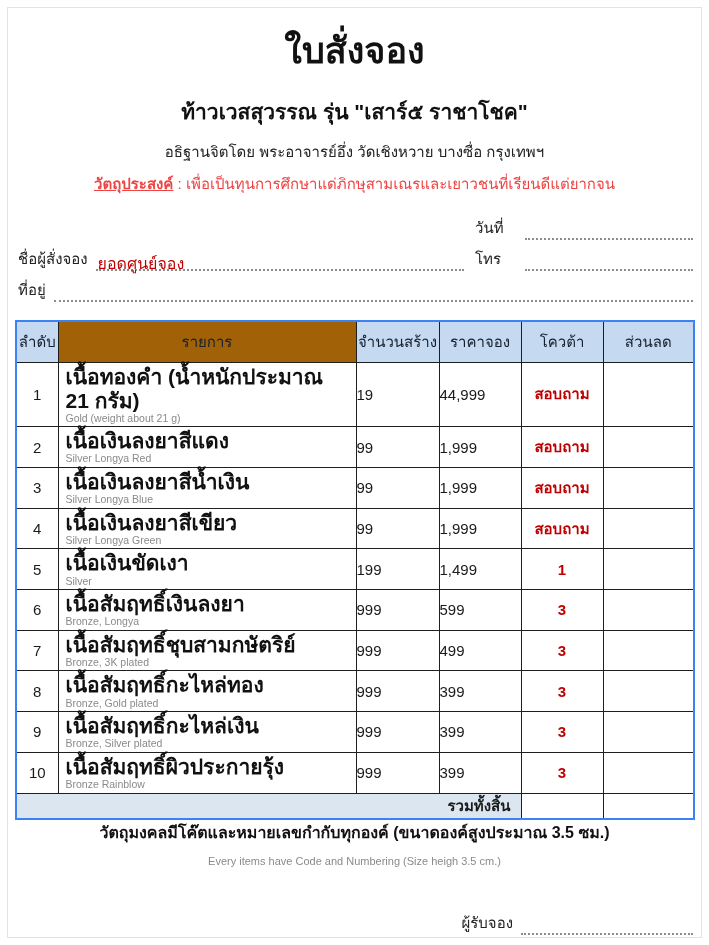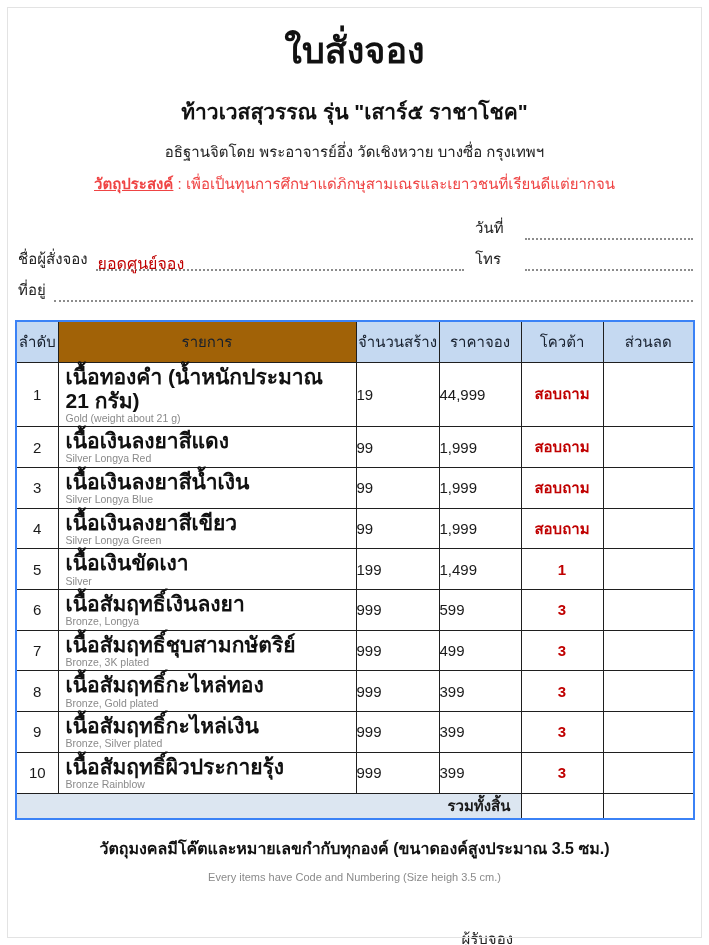--- a/index.html
+++ b/index.html
@@ -111,21 +111,20 @@
   tr.total-row { height: 26px; }
   td.total-label {
     text-align: right;
     font-size: 15px;
     font-weight: bold;
     padding-right: 10px;
   }
 
   
   .note-th {
-    margin-top: 16px;
     text-align: center;
     font-size: 16px;
     font-weight: bold;
     color: #111;
   }
   .note-en {
     margin-top: 10px;
     text-align: center;
     font-size: 11px;
     color: #8a8a8a;

